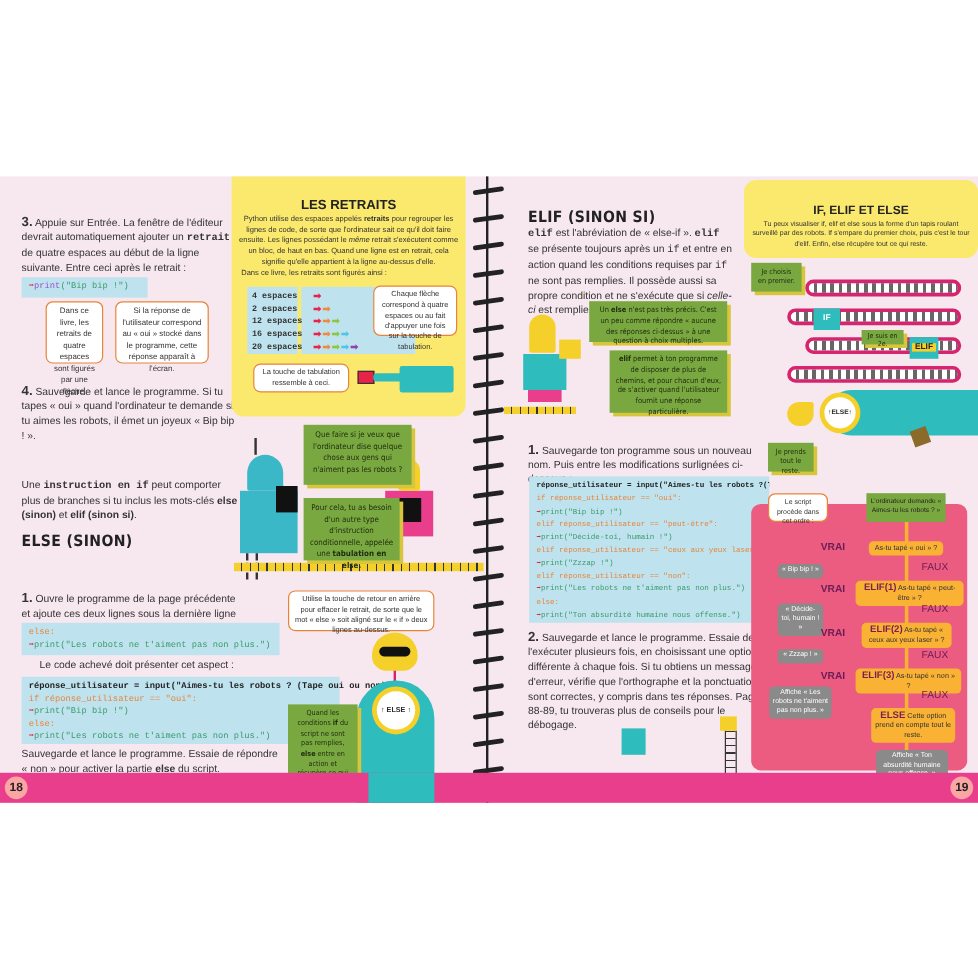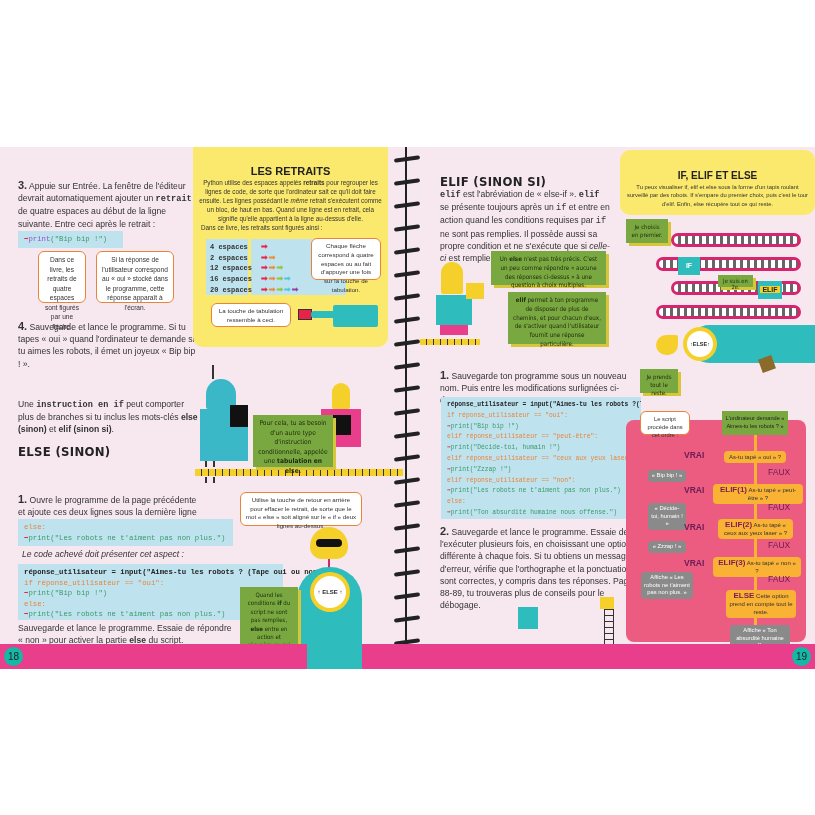--- a/index.html
+++ b/index.html
@@ -2,21 +2,21 @@
 <html><head>
 <meta charset="utf-8">
 <style>
 *{box-sizing:border-box;margin:0;padding:0}
 html,body{width:815px;height:815px;background:#fff;overflow:hidden;font-family:"Liberation Sans",sans-serif;color:#2a2a2a}
 .spread{position:absolute;left:0;top:147px;width:815px;height:522px;background:#f7e8f0}
 .page{position:absolute;top:0;height:522px}
 .left{left:0;width:408px}
 .right{left:408px;width:407px}
 .footer{position:absolute;left:0;top:497px;width:815px;height:25px;background:#e83e8c}
-.pagenum{position:absolute;top:500px;width:19px;height:19px;border-radius:50%;background:#14b8a6;font-size:10px;font-weight:normal;display:flex;align-items:center;justify-content:center;color:#222}
+.pagenum{position:absolute;top:500px;width:19px;height:19px;border-radius:50%;background:#fca5a5;font-size:10px;font-weight:bold;display:flex;align-items:center;justify-content:center;color:#222}
 .p{position:absolute;font-size:8.6px;line-height:12.2px;color:#333}
 .p b{font-weight:bold}
 .h2{position:absolute;font-family:"DejaVu Sans Condensed","DejaVu Sans",sans-serif;font-weight:bold;font-size:13px;letter-spacing:0.3px;color:#222}
 .code{position:absolute;background:#bfe3ee;font-family:"Liberation Mono",monospace;font-size:7.3px;line-height:10.6px;padding:3px 6px;color:#333;white-space:pre}
 .kw{color:#e8843a}
 .fn{color:#9b4ec7}
 .str{color:#3a9a6a}
 .bold{font-weight:bold;color:#222}
 .arr{color:#e8234a;font-weight:bold}
 .yellowbox{position:absolute;background:#fbe96e;border-radius:0 0 10px 10px}
@@ -61,21 +61,21 @@
     <div class="h2" style="left:18px;top:297px;">ELSE (SINON)</div>
 
 
     <div class="p" style="left:18px;top:346px;width:180px;">
       <b style="font-size:11px">1.</b> <span>Ouvre le programme de la page précédente et ajoute ces deux lignes sous la dernière ligne :</span>
     </div>
 
     <div class="code" style="left:18px;top:372px;width:215px;"><span class="kw">else:</span>
 <span class="arr">➡</span><span class="str">print("Les robots ne t'aiment pas non plus.")</span></div>
 
-    <div class="p" style="left:22px;top:401px;width:180px;font-style:italic;">Le code achevé doit présenter cet aspect :</div>
+    <div class="p" style="left:33px;top:401px;width:180px;">Le code achevé doit présenter cet aspect :</div>
 
     <div class="code" style="left:18px;top:417px;width:265px;height:56px;"><span class="bold">réponse_utilisateur = input("Aimes-tu les robots ? (Tape oui ou non)")</span>
 <span class="kw">if réponse_utilisateur == "oui":</span>
 <span class="arr">➡</span><span class="str">print("Bip bip !")</span>
 <span class="kw">else:</span>
 <span class="arr">➡</span><span class="str">print("Les robots ne t'aiment pas non plus.")</span></div>
 
     <div class="p" style="left:18px;top:475px;width:220px;">
       <span>Sauvegarde et lance le programme. Essaie de répondre « non » pour activer la partie </span><b>else</b><span> du script.</span>
     </div>
@@ -114,20 +114,21 @@
     <div style="position:absolute;left:200px;top:262px;width:48px;height:52px;background:#3ab8c8"></div>
     <div style="position:absolute;left:230px;top:258px;width:18px;height:22px;background:#111"></div>
     <div style="position:absolute;left:205px;top:314px;width:10px;height:22px;border-left:2px dashed #333;border-right:2px dashed #333"></div>
     <div style="position:absolute;left:321px;top:262px;width:40px;height:38px;background:#e83e8c">
         <div style="margin:6px;width:24px;height:20px;background:#111"></div>
       </div>
     <div style="position:absolute;left:332px;top:236px;width:18px;height:26px;background:#f5d02a;border-radius:9px 9px 2px 2px"></div>
     <div style="position:absolute;left:307px;top:287px;width:16px;height:16px;background:#f5d02a"></div>
     <div style="position:absolute;left:195px;top:322px;width:208px;height:7px;background:repeating-linear-gradient(90deg,#f5d02a 0 6px,#333 6px 7px)"></div>
 
+    <div class="bubble" style="left:253px;top:207px;width:90px;height:50px">Que faire si je veux que l'ordinateur dise quelque chose aux gens qui n'aiment pas les robots ?</div>
     <div class="bubble" style="left:253px;top:268px;width:80px;height:52px"><span>Pour cela, tu as besoin d'un autre type d'instruction conditionnelle, appelée une </span><b>tabulation en else.</b></div>
 
     <div class="note" style="left:240px;top:345px;width:122px;height:34px;font-size:6.2px;line-height:8.6px">Utilise la touche de retour en arrière pour effacer le retrait, de sorte que le mot « else » soit aligné sur le « if » deux lignes au-dessus.</div>
 
     <div style="position:absolute;left:320px;top:390px;width:10px;height:120px;border-right:2px solid #d6246e"></div>
     <div style="position:absolute;left:310px;top:380px;width:38px;height:32px;background:#f5d02a;border-radius:19px 19px 12px 12px">
         <div style="margin:12px 6px 0;height:8px;background:#111;border-radius:4px"></div>
       </div>
     <div style="position:absolute;left:297px;top:420px;width:65px;height:102px;background:#2ebcbc;border-radius:32px 32px 0 0"></div>
     <div style="position:absolute;left:310px;top:425px;width:40px;height:40px;border-radius:50%;background:#f5d02a;display:flex;align-items:center;justify-content:center">

